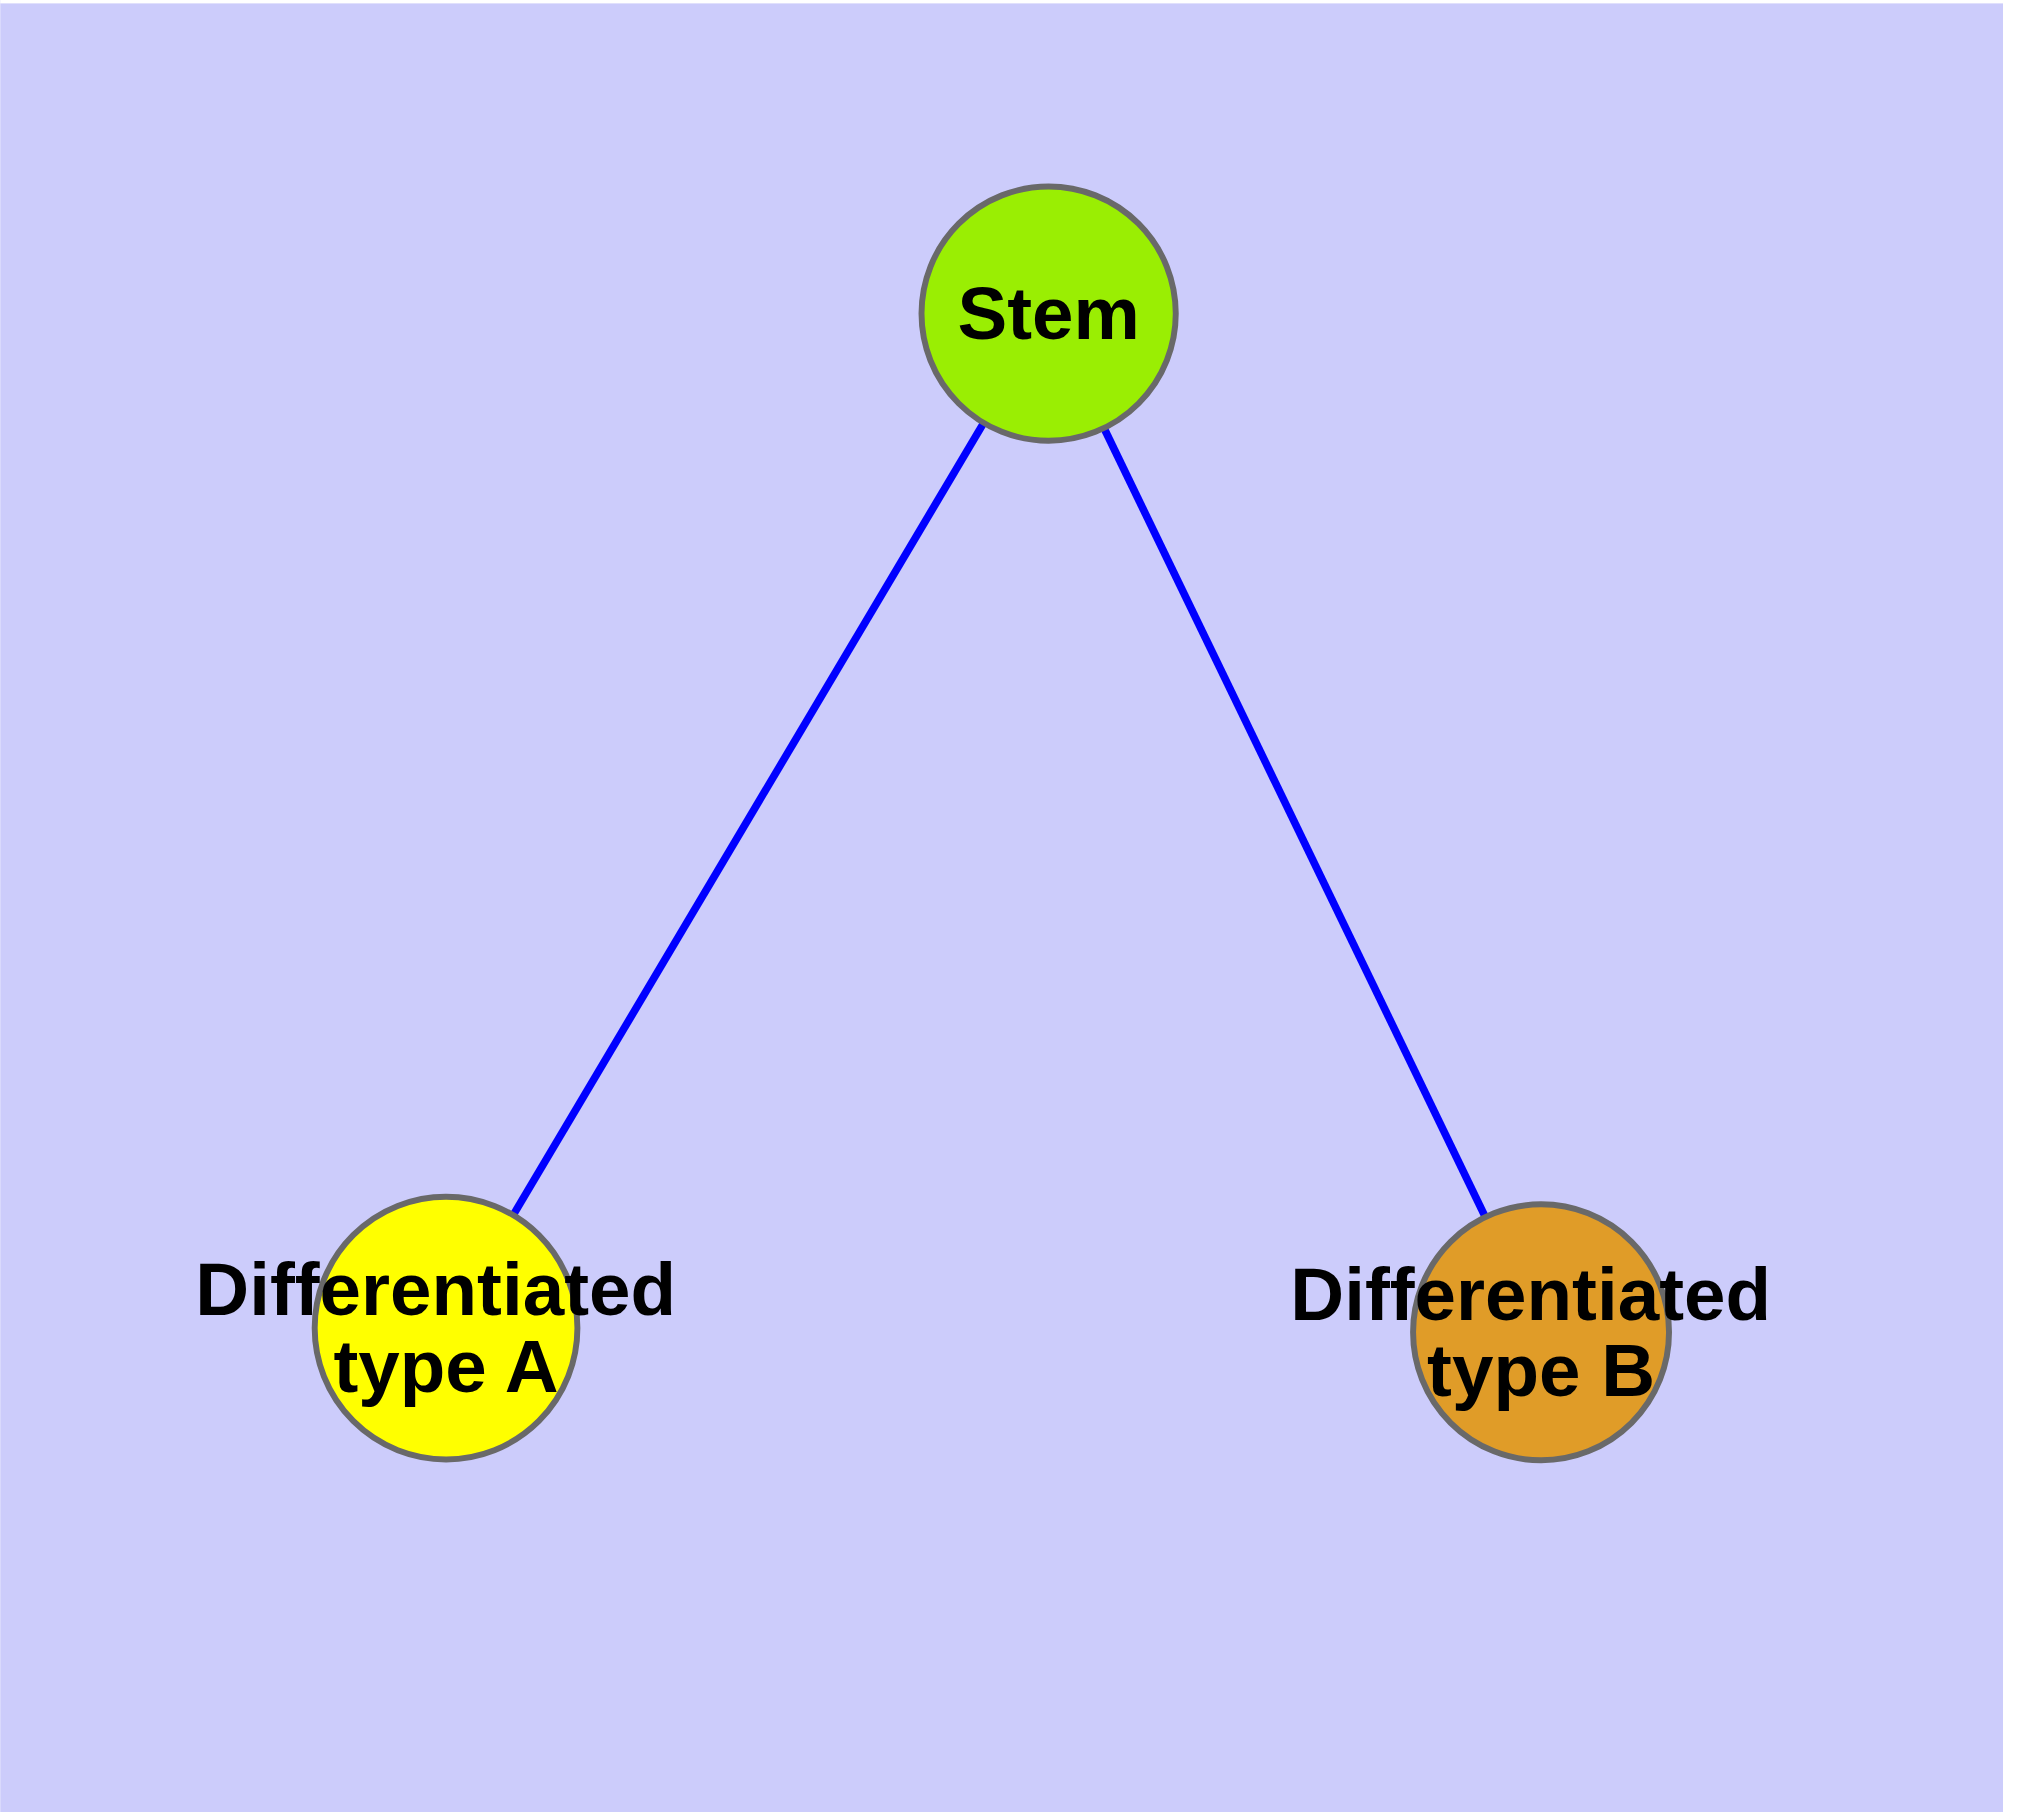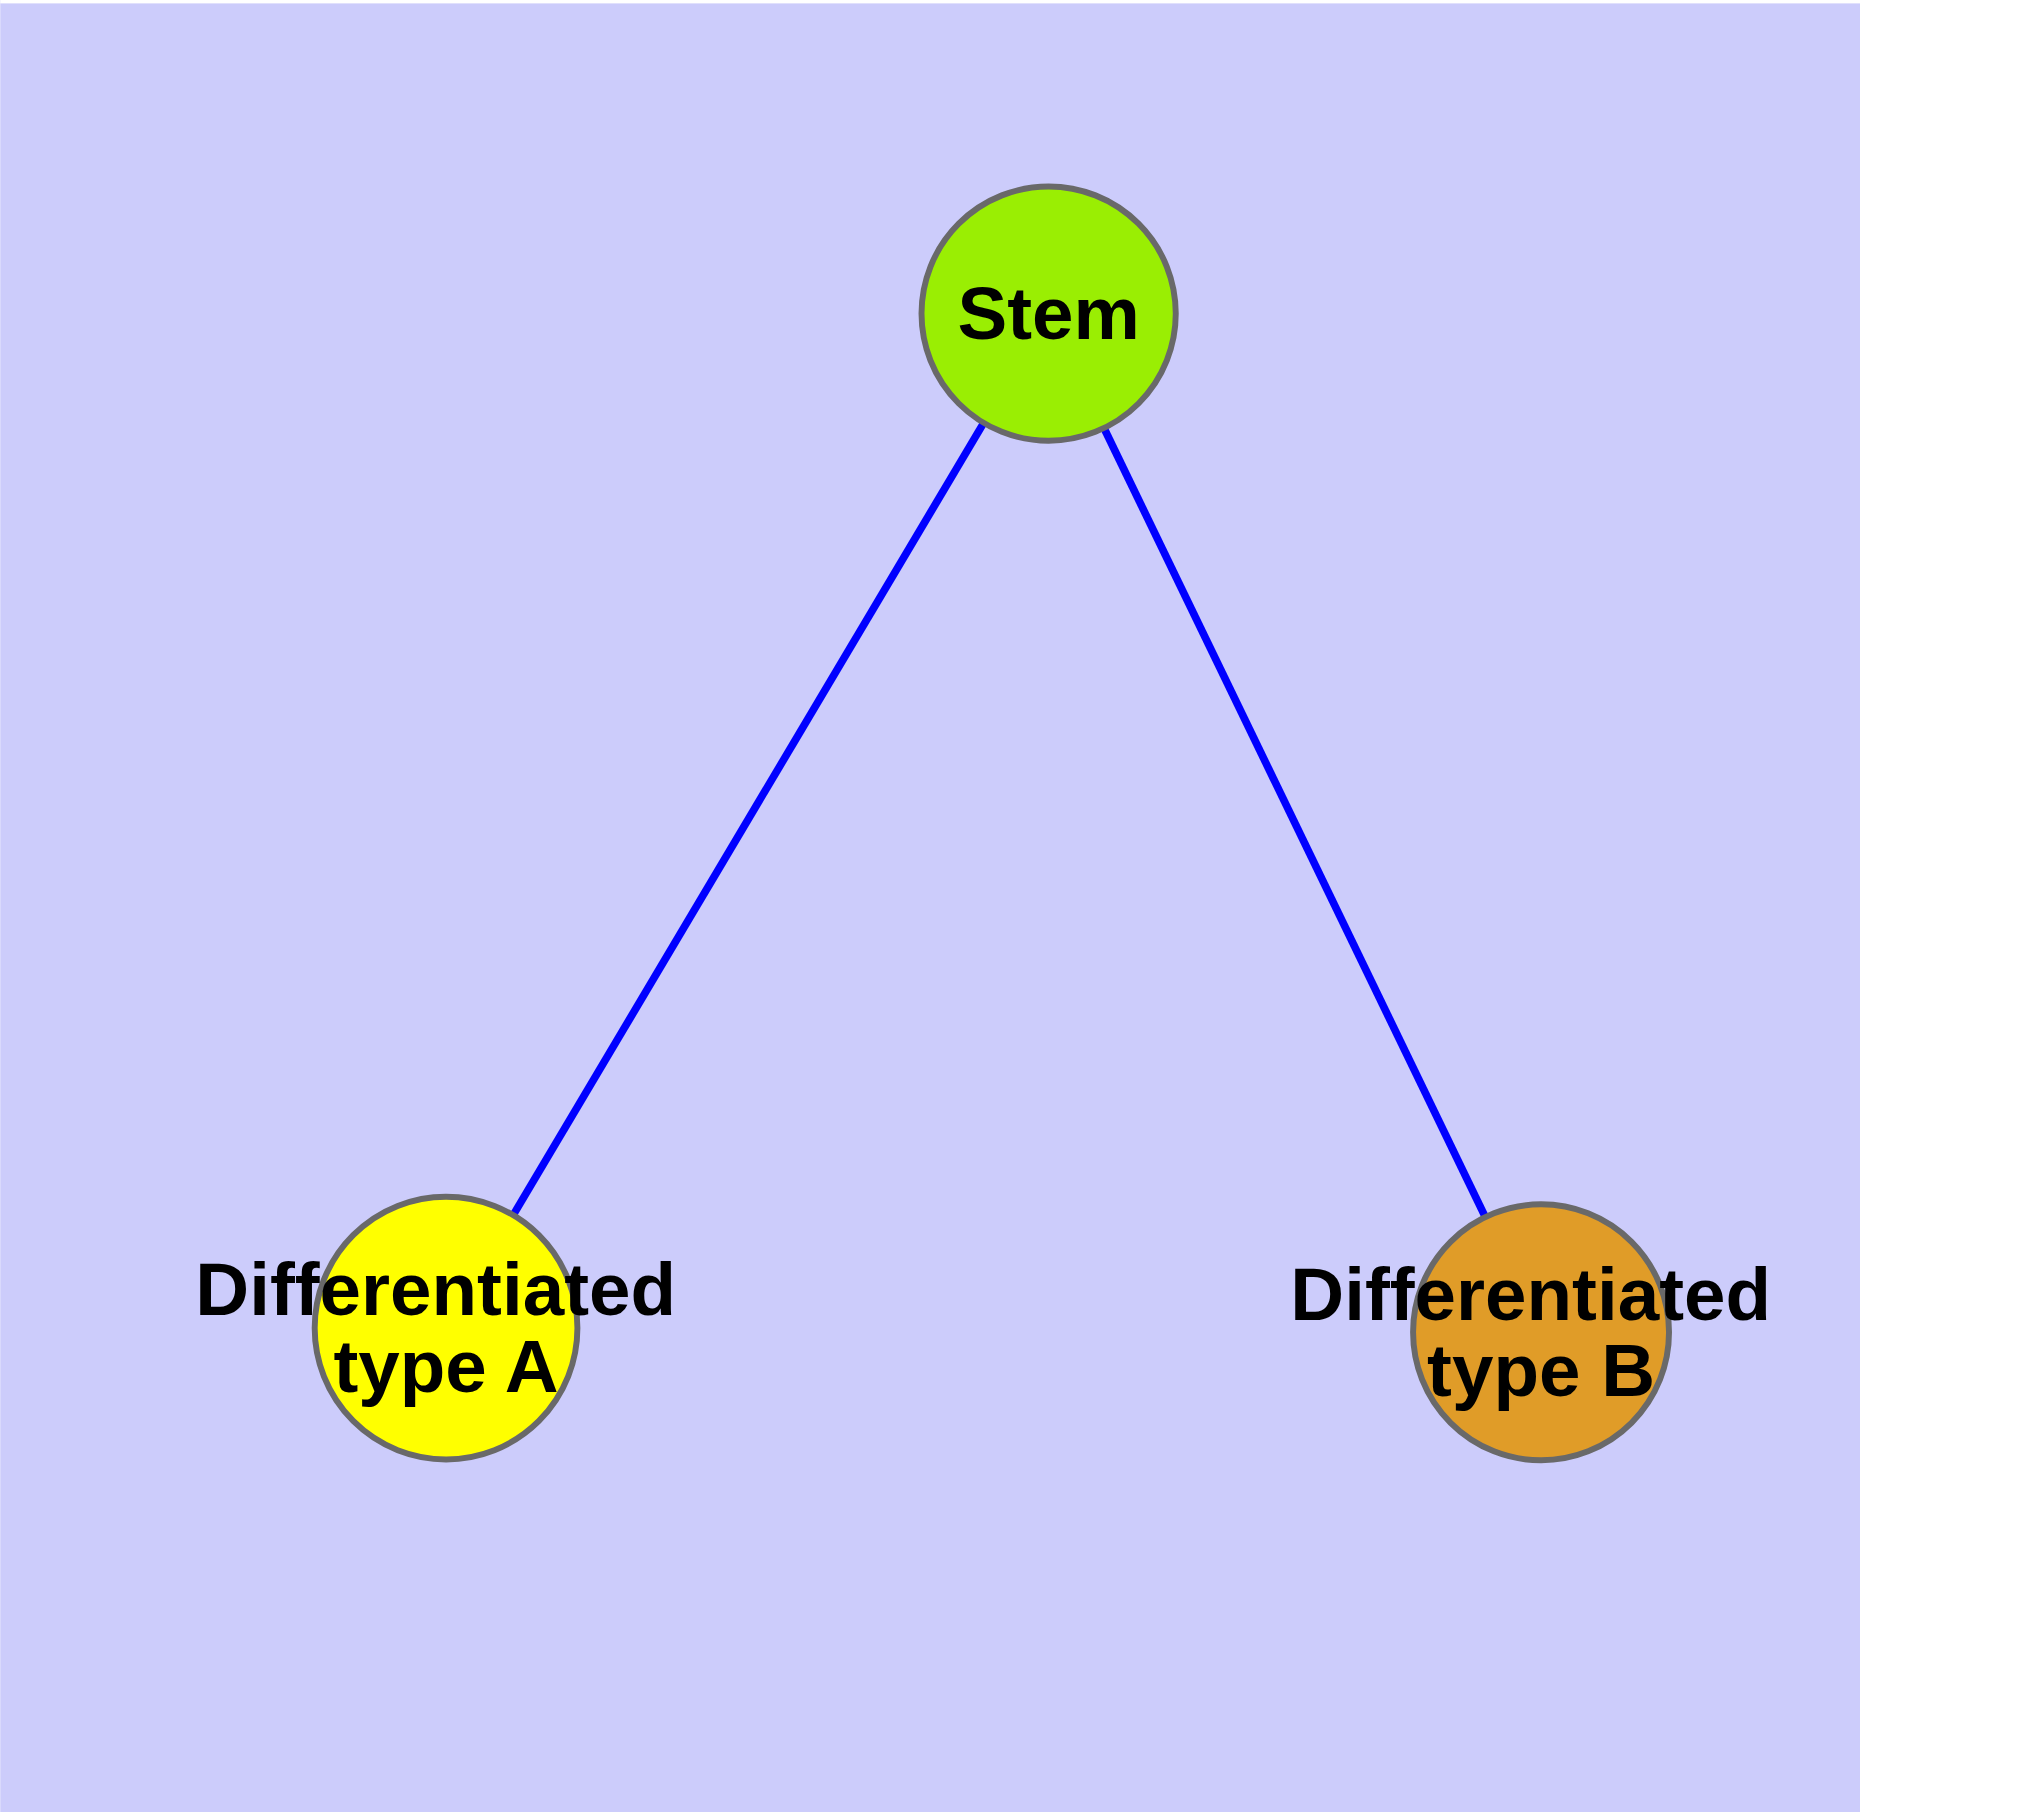--- a/index.html
+++ b/index.html
@@ -6,21 +6,21 @@
   html, body {
     margin: 0;
     padding: 0;
     background: #ffffff;
   }
   body {
     font-family: "Liberation Sans", sans-serif;
   }
   #canvas-wrap {
     position: relative;
-    width: 1860px;
+    width: 2003px;
     height: 1812px;
     overflow: hidden;
     background: #ffffff;
   }
   #graph-svg {
     display: block;
     position: absolute;
     left: 0;
     top: 0;
     width: 2021px;

